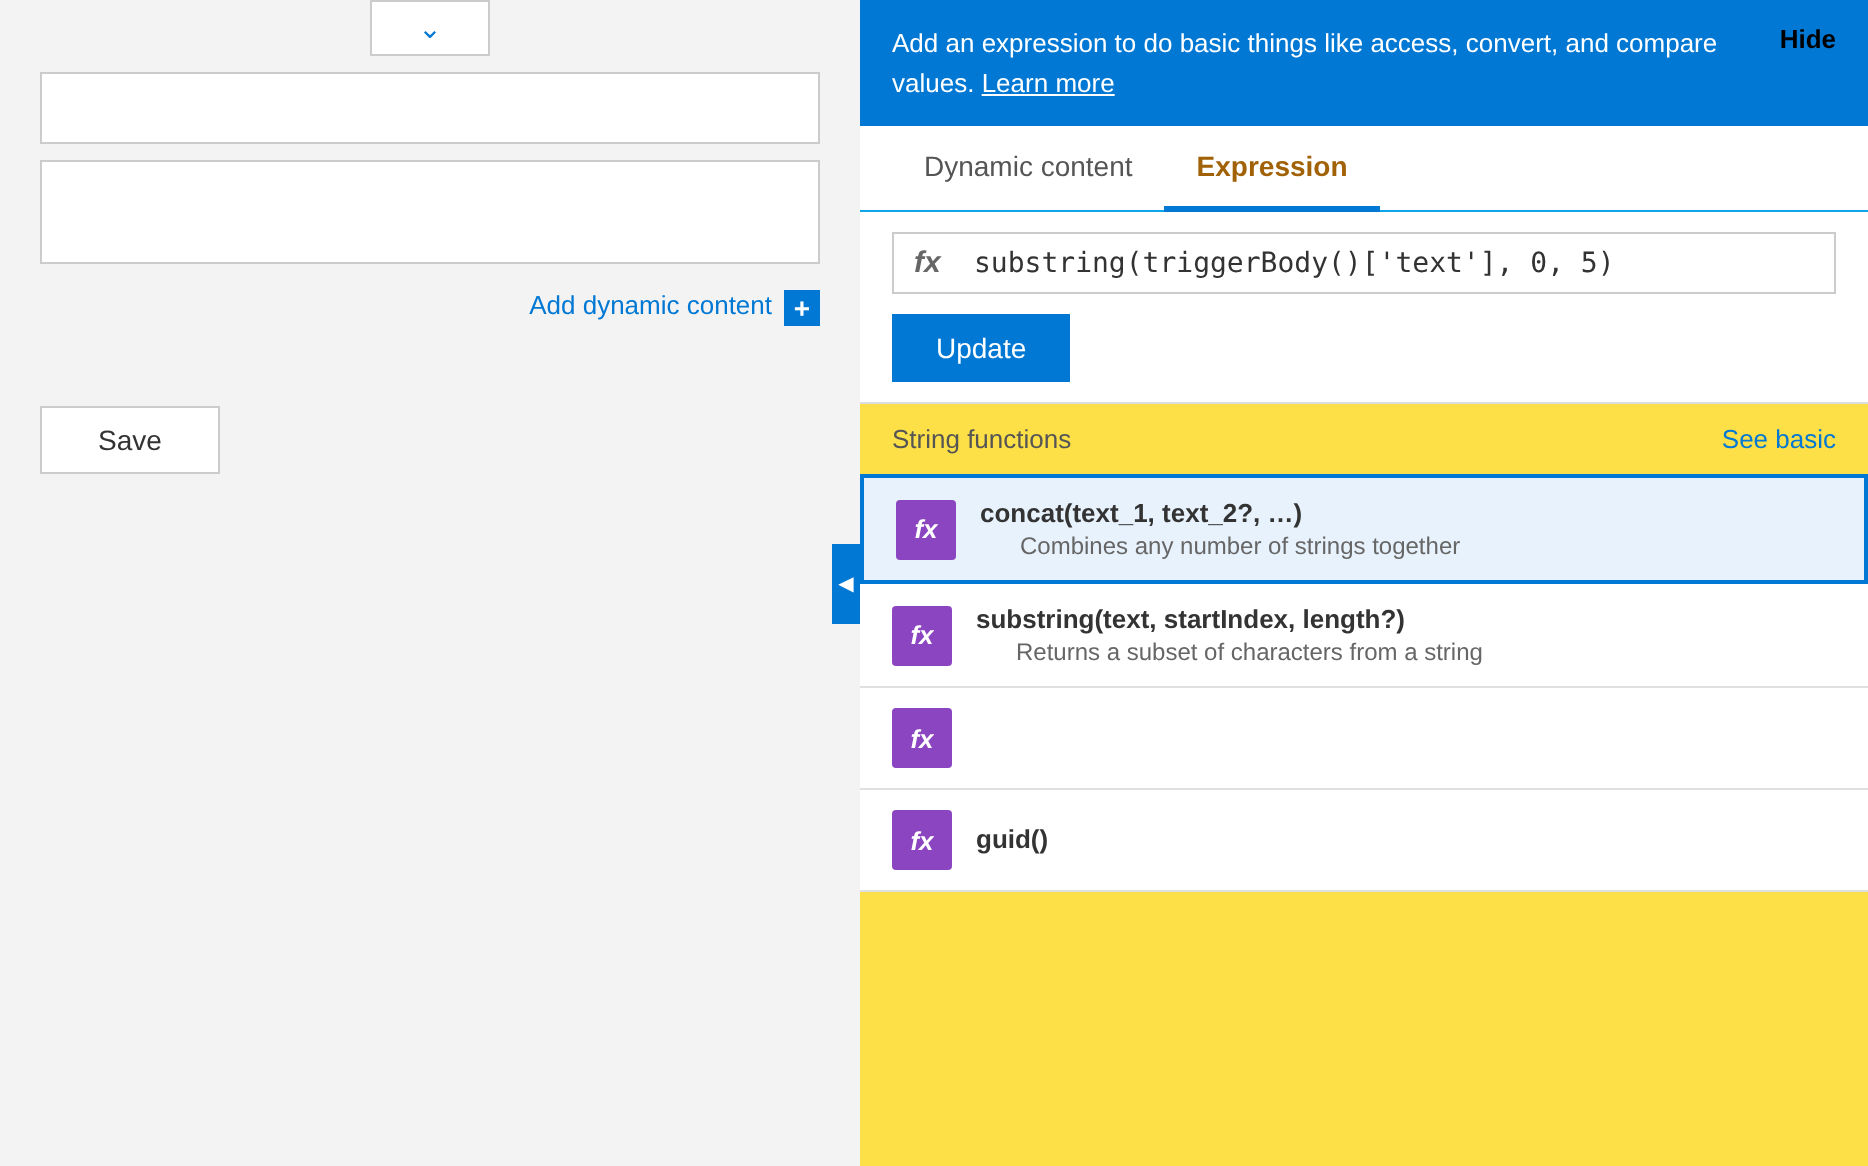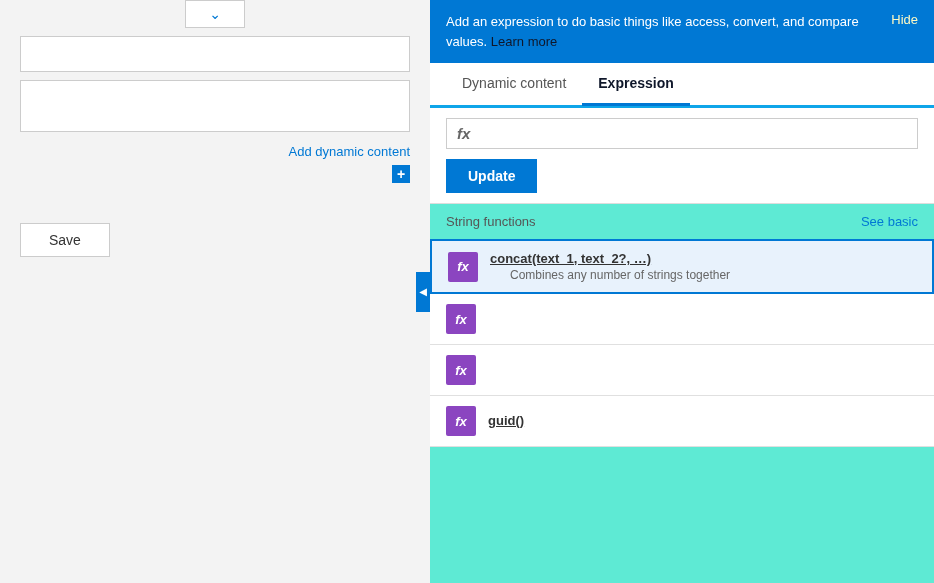--- a/index.html
+++ b/index.html
@@ -55,26 +55,25 @@
       height: 52px;
       border: 1px solid #ccc;
       background: white;
       margin-bottom: 8px;
       resize: none;
     }
 
     .add-dynamic-link {
       display: flex;
       justify-content: flex-end;
-      align-items: flex-end;
+      align-items: flex-start;
       gap: 6px;
       color: #0078d4;
       font-size: 13px;
       cursor: pointer;
-      flex-direction: column;
     }
 
     .add-dynamic-plus {
       background: #0078d4;
       color: white;
       width: 18px;
       height: 18px;
       display: flex;
       align-items: center;
       justify-content: center;
@@ -132,52 +131,53 @@
     }
 
     .info-bar-text {
       color: white;
       font-size: 13px;
       line-height: 1.5;
       flex: 1;
     }
 
     .info-bar-text a {
-      color: #0f172a;
+      color: #ffffff;
+      text-decoration: underline;
       cursor: pointer;
     }
 
     .hide-btn {
-      color: #fef9c3;
+      color: #000000;
       font-size: 13px;
       cursor: pointer;
       white-space: nowrap;
       margin-left: 16px;
-      font-weight: 400;
+      font-weight: 700;
     }
 
     
     .tabs-container {
       background: white;
       display: flex;
-      border-bottom: 3px solid #0ea5e9;
+      border-bottom: 1px solid #0ea5e9;
       padding: 0 16px;
     }
 
     .tab {
       padding: 12px 16px;
       font-size: 14px;
       color: #555;
       cursor: pointer;
       border-bottom: 3px solid transparent;
       margin-bottom: -1px;
     }
 
     .tab.active {
-      color: #0f172a;
+      color: #a16207;
       border-bottom: 3px solid #0078d4;
       font-weight: 600;
     }
 
     
     .expression-area {
       background: white;
       padding: 10px 16px;
       border-bottom: 1px solid #ddd;
     }
@@ -206,28 +206,28 @@
       font-family: 'Consolas', monospace;
     }
 
     .update-btn {
       background: #0078d4;
       color: white;
       border: none;
       padding: 9px 22px;
       font-size: 14px;
       cursor: pointer;
-      font-weight: 700;
+      font-weight: 400;
     }
 
     
     .functions-area {
       flex: 1;
       overflow-y: auto;
-      background: #5eead4;
+      background: #fde047;
       padding: 0;
     }
 
     .section-header {
       display: flex;
       justify-content: space-between;
       align-items: center;
       padding: 10px 16px;
       font-size: 13px;
       color: #555;
@@ -271,21 +271,20 @@
 
     .function-info {
       flex: 1;
     }
 
     .function-name {
       font-size: 13px;
       color: #333;
       font-weight: 600;
       margin-bottom: 2px;
-      text-decoration: underline;
     }
 
     .function-desc {
       font-size: 12px;
       color: #666;
       margin-left: 20px;
     }
 
     
     .functions-area::-webkit-scrollbar {
@@ -328,40 +327,45 @@
   </div>
 
   <div class="tabs-container">
     <div class="tab">Dynamic content</div>
     <div class="tab active">Expression</div>
   </div>
 
   <div class="expression-area">
     <div class="expression-input-row">
       <span class="fx-label">fx</span>
+      <span class="expression-text">substring(triggerBody()['text'], 0, 5)</span>
     </div>
     <button class="update-btn">Update</button>
   </div>
 
   <div class="functions-area">
     <div class="section-header">
       <span>String functions</span>
       <span class="see-less-link">See basic</span>
     </div>
 
     <div class="function-item selected">
       <div class="fx-icon">fx</div>
       <div class="function-info">
         <div class="function-name">concat(text_1, text_2?, …)</div>
         <div class="function-desc">Combines any number of strings together</div>
       </div>
     </div>
 
     <div class="function-item">
       <div class="fx-icon">fx</div>
+      <div class="function-info">
+        <div class="function-name">substring(text, startIndex, length?)</div>
+        <div class="function-desc">Returns a subset of characters from a string</div>
+      </div>
     </div>
 
     <div class="function-item">
       <div class="fx-icon">fx</div>
       <div class="function-info">
       </div>
     </div>
 
     <div class="function-item">
       <div class="fx-icon">fx</div>

